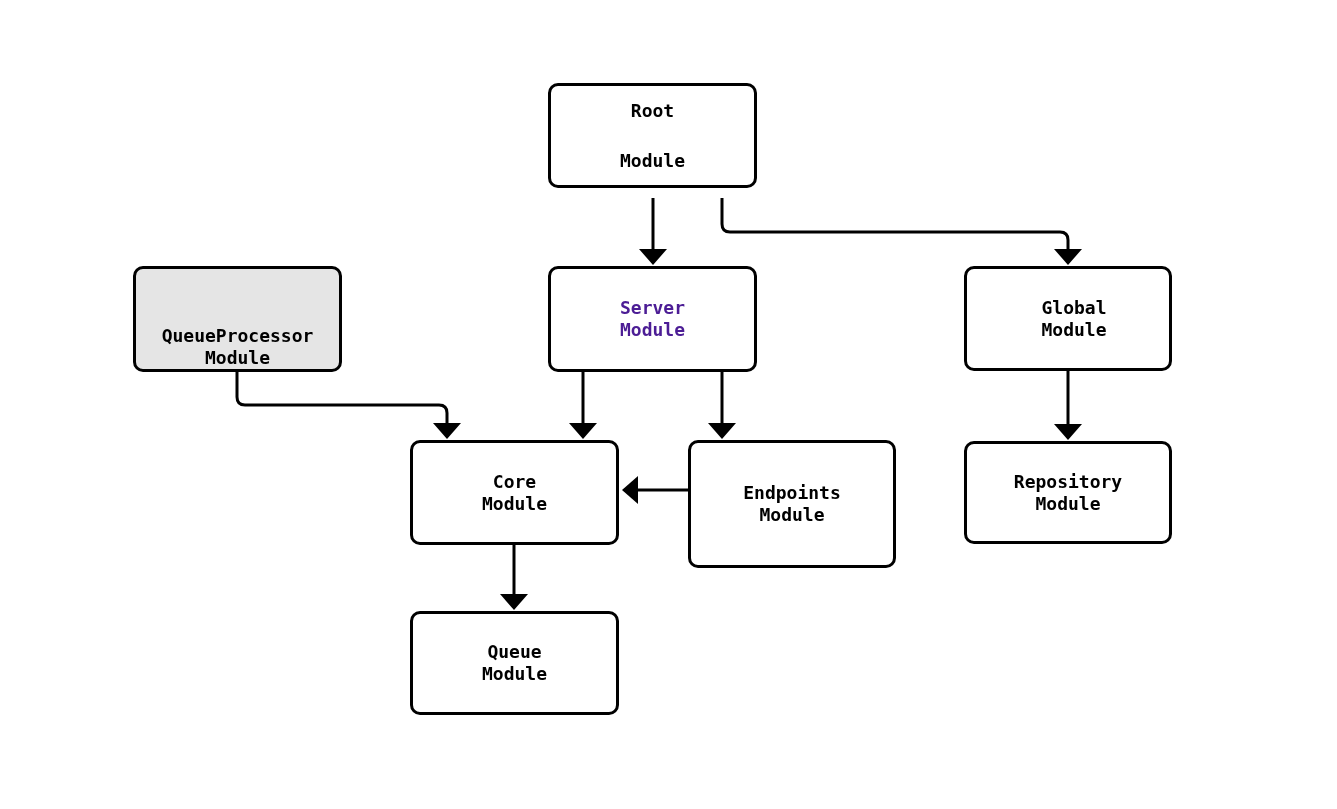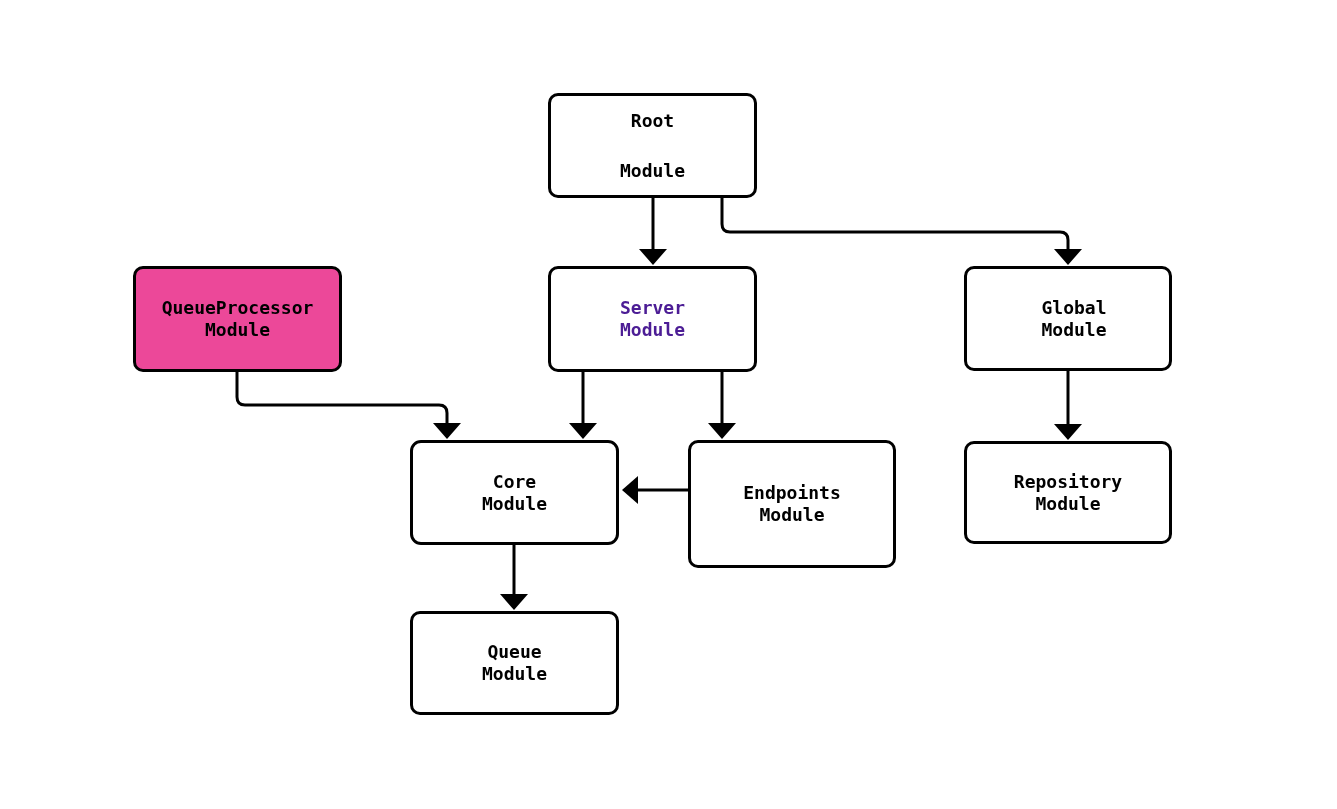--- a/index.html
+++ b/index.html
@@ -38,21 +38,21 @@
     display: flex;
     flex-direction: column;
     align-items: center;
     justify-content: center;
     text-align: center;
     font-size: 18px;
     font-weight: bold;
     line-height: 22px;
     color: #000000;
   }
-  .node-root          { left: 548px;  top: 93px; gap: 28px;  }
+  .node-root          { left: 548px;  top: 83px; gap: 28px;  }
   .node-queueprocessor{ left: 133px;  top: 266px; height: 106px; }
   .node-server        { left: 548px;  top: 266px; height: 106px; }
   .node-global        { left: 964px;  top: 266px; width: 208px; }
   .node-core          { left: 410px;  top: 440px; }
   .node-endpoints     { left: 688px;  top: 440px; width: 208px; height: 128px; }
   .node-repository    { left: 964px;  top: 441px; width: 208px; height: 103px; }
   .node-queue         { left: 410px;  top: 611px; height: 104px; }
 </style>
 </head>
 <body>
@@ -81,36 +81,36 @@
     <path class="edge" d="M1068,371 L1068,438" marker-end="url(#arrowhead)" style="stroke: rgb(0, 0, 0);"></path>
 
     <path class="edge" d="M514,545 L514,608" marker-end="url(#arrowhead)" style="stroke: rgb(0, 0, 0);"></path>
   </svg>
 
   <div class="node node-root" style="border-color: rgb(0, 0, 0); background: rgb(255, 255, 255); color: rgb(0, 0, 0);">
     <span>Root</span>
     <span>Module</span>
   </div>
 
-  <div class="node node-queueprocessor" style="border-color: rgb(0, 0, 0); background: #ec4899; color: rgb(0, 0, 0);">
+  <div class="node node-queueprocessor" style="border-color: rgb(0, 0, 0); background: #e5e5e5; color: rgb(0, 0, 0); justify-content: flex-end;">
     <span>QueueProcessor</span>
     <span>Module</span>
   </div>
 
   <div class="node node-server" style="border-color: rgb(0, 0, 0); background: rgb(255, 255, 255); color: #4c1d95;">
     <span>Server</span>
     <span>Module</span>
   </div>
 
   <div class="node node-global" style="border-color: rgb(0, 0, 0); background: rgb(255, 255, 255); color: rgb(0, 0, 0); padding-left: 12px;">
     <span>Global</span>
     <span>Module</span>
   </div>
 
-  <div class="node node-core" style="border-color: rgb(0, 0, 0); background: rgb(255, 255, 255); color: rgb(0, 0, 0); border-radius: 11px;">
+  <div class="node node-core" style="border-color: rgb(0, 0, 0); background: rgb(255, 255, 255); color: rgb(0, 0, 0);">
     <span>Core</span>
     <span>Module</span>
   </div>
 
   <div class="node node-endpoints" style="border-color: rgb(0, 0, 0); background: rgb(255, 255, 255); color: rgb(0, 0, 0);">
     <span>Endpoints</span>
     <span>Module</span>
   </div>
 
   <div class="node node-repository" style="border-color: rgb(0, 0, 0); background: rgb(255, 255, 255); color: rgb(0, 0, 0);">

